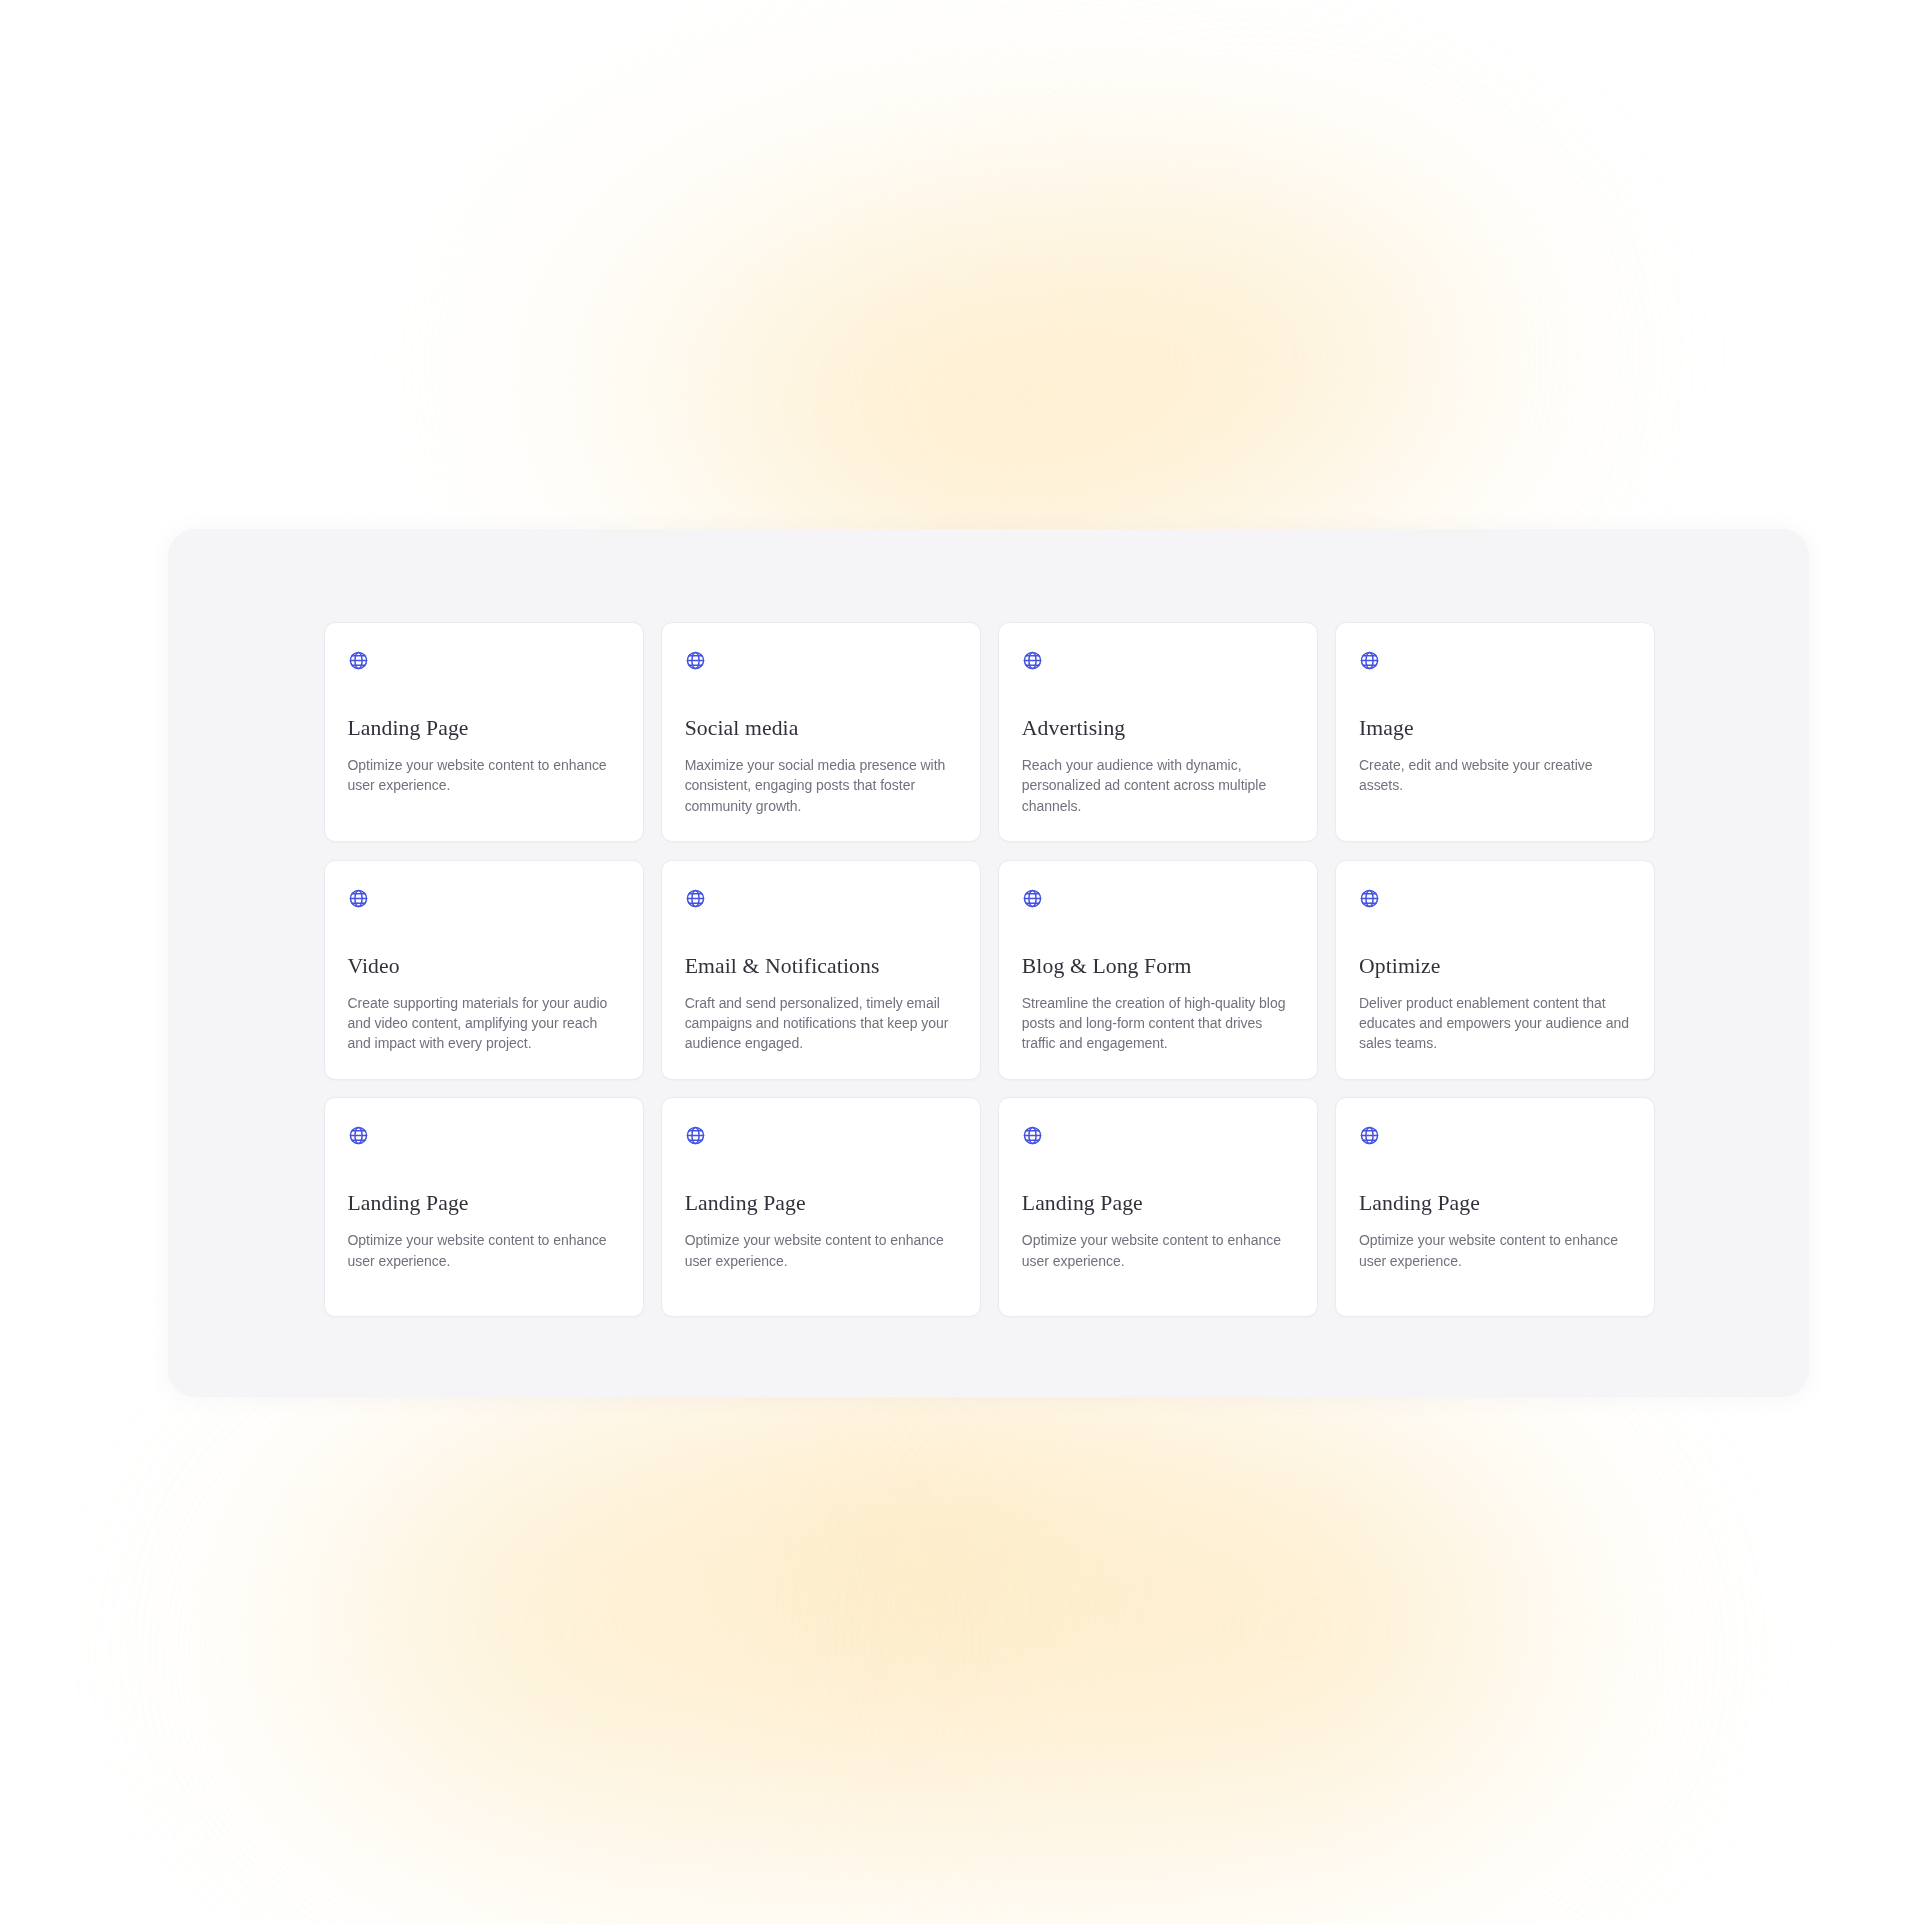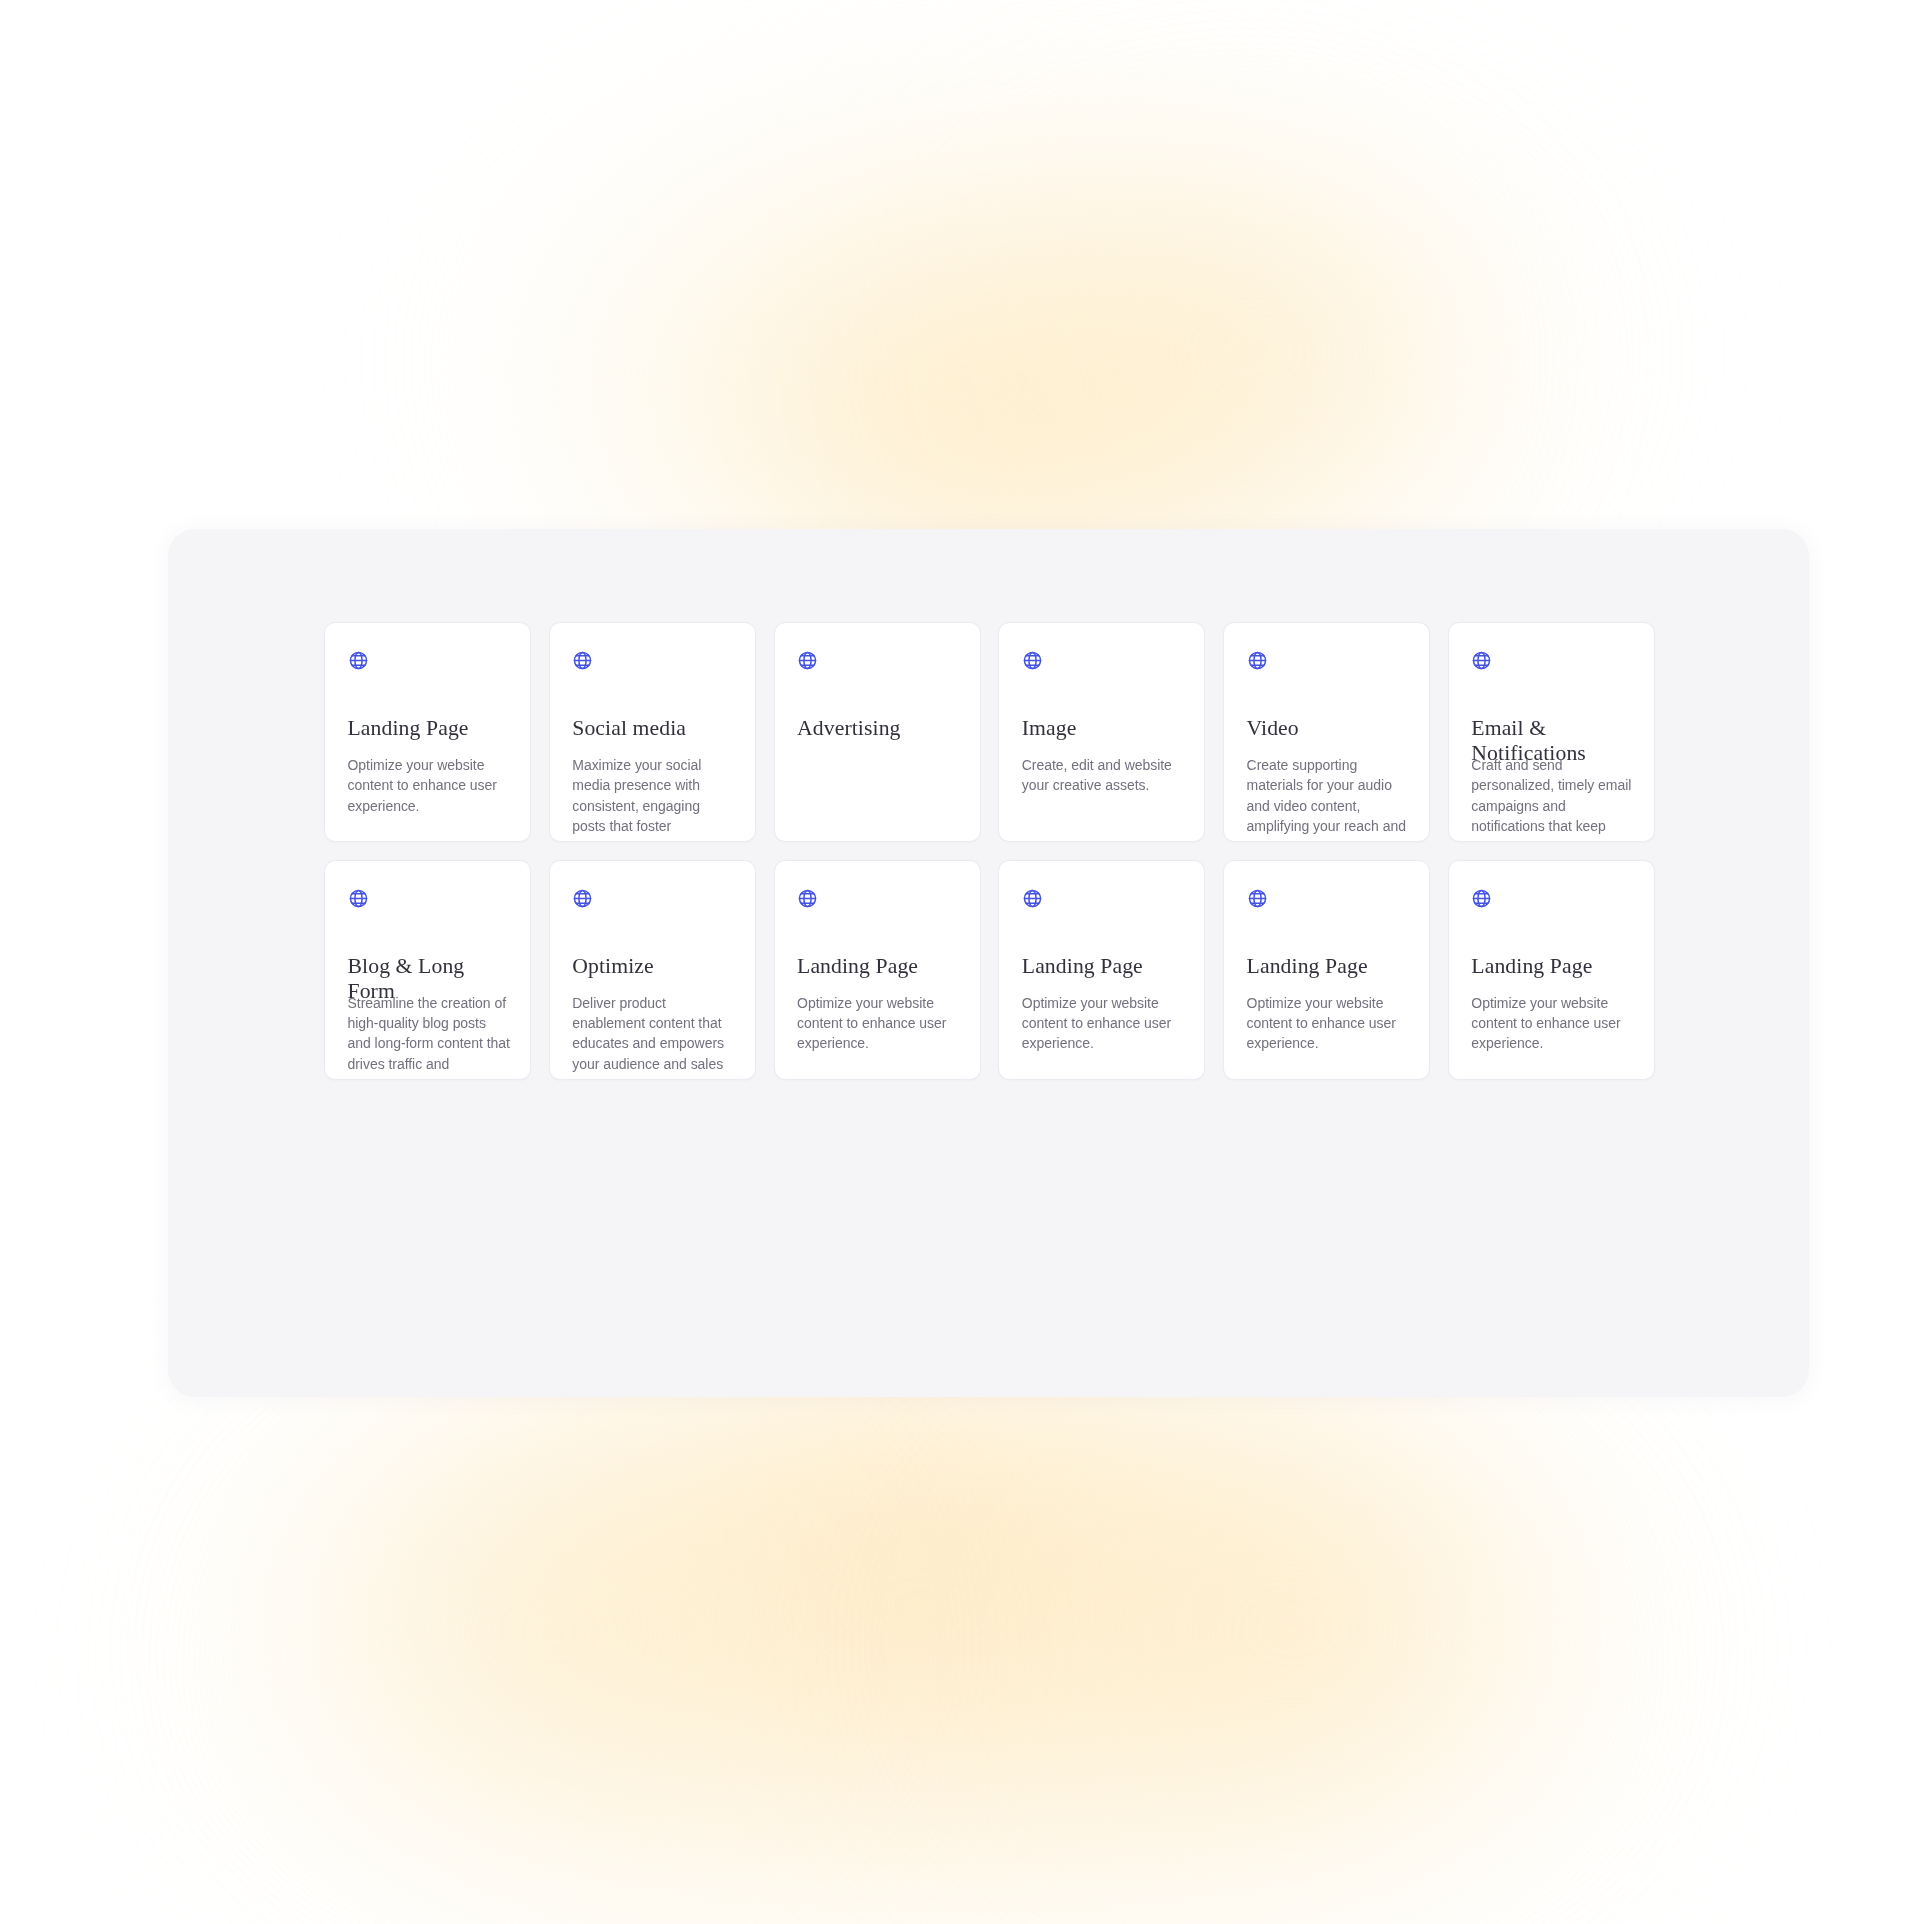--- a/index.html
+++ b/index.html
@@ -83,21 +83,21 @@
     box-shadow:0 1.6px 24px rgba(60,55,90,0.045);
   }
 
   
   #card-grid {
     position:absolute;
     left:156px;
     top:93px;
     width:1331px;
     display:grid;
-    grid-template-columns:repeat(6, 1fr);
+    grid-template-columns:repeat(4, 1fr);
     grid-auto-rows:220px;
     column-gap:17.6px;
     row-gap:17.6px;
   }
 
   .card {
     background:#ffffff;
     border:0.8px solid #eceaf1;
     border-radius:11.2px;
     padding:27px 22.5px 0 22.5px;
@@ -182,20 +182,21 @@
     <span class="card-icon">
       <svg viewBox="0 0 24 24" fill="none" stroke="currentColor" stroke-width="1.7" stroke-linecap="round" stroke-linejoin="round" aria-hidden="true">
         <circle cx="12" cy="12" r="9.2"></circle>
         <ellipse cx="12" cy="12" rx="4.1" ry="9.2"></ellipse>
         <line x1="2.8" y1="12" x2="21.2" y2="12"></line>
         <line x1="4.6" y1="6.6" x2="19.4" y2="6.6"></line>
         <line x1="4.6" y1="17.4" x2="19.4" y2="17.4"></line>
       </svg>
     </span>
     <div class="card-title">Advertising</div>
+    <div class="card-desc">Reach your audience with dynamic, personalized ad content across multiple channels.</div>
   </div>
       <div class="card">
     <span class="card-icon">
       <svg viewBox="0 0 24 24" fill="none" stroke="currentColor" stroke-width="1.7" stroke-linecap="round" stroke-linejoin="round" aria-hidden="true">
         <circle cx="12" cy="12" r="9.2"></circle>
         <ellipse cx="12" cy="12" rx="4.1" ry="9.2"></ellipse>
         <line x1="2.8" y1="12" x2="21.2" y2="12"></line>
         <line x1="4.6" y1="6.6" x2="19.4" y2="6.6"></line>
         <line x1="4.6" y1="17.4" x2="19.4" y2="17.4"></line>
       </svg>

